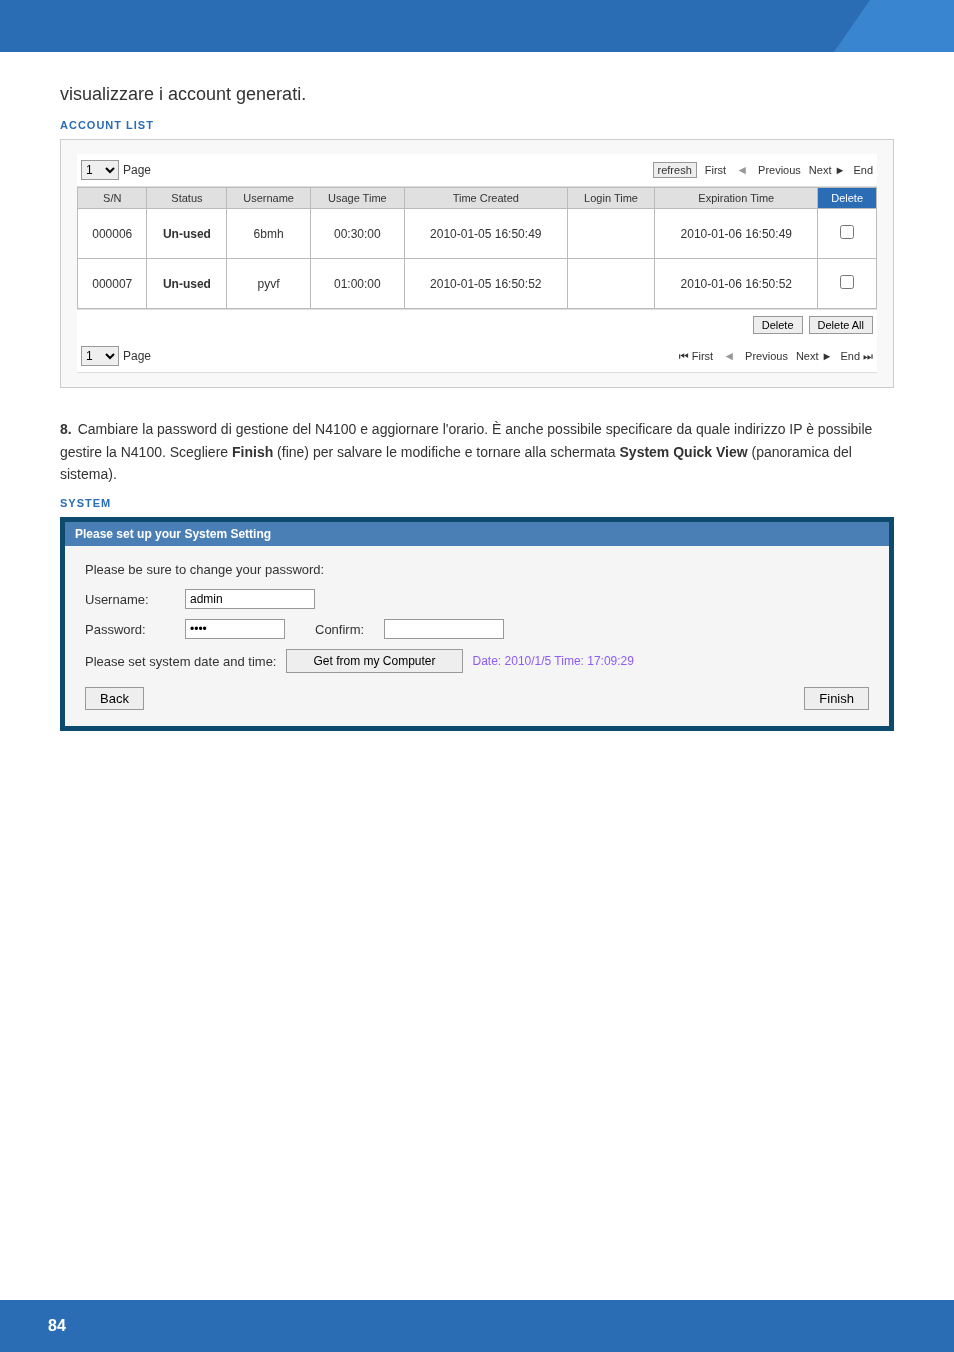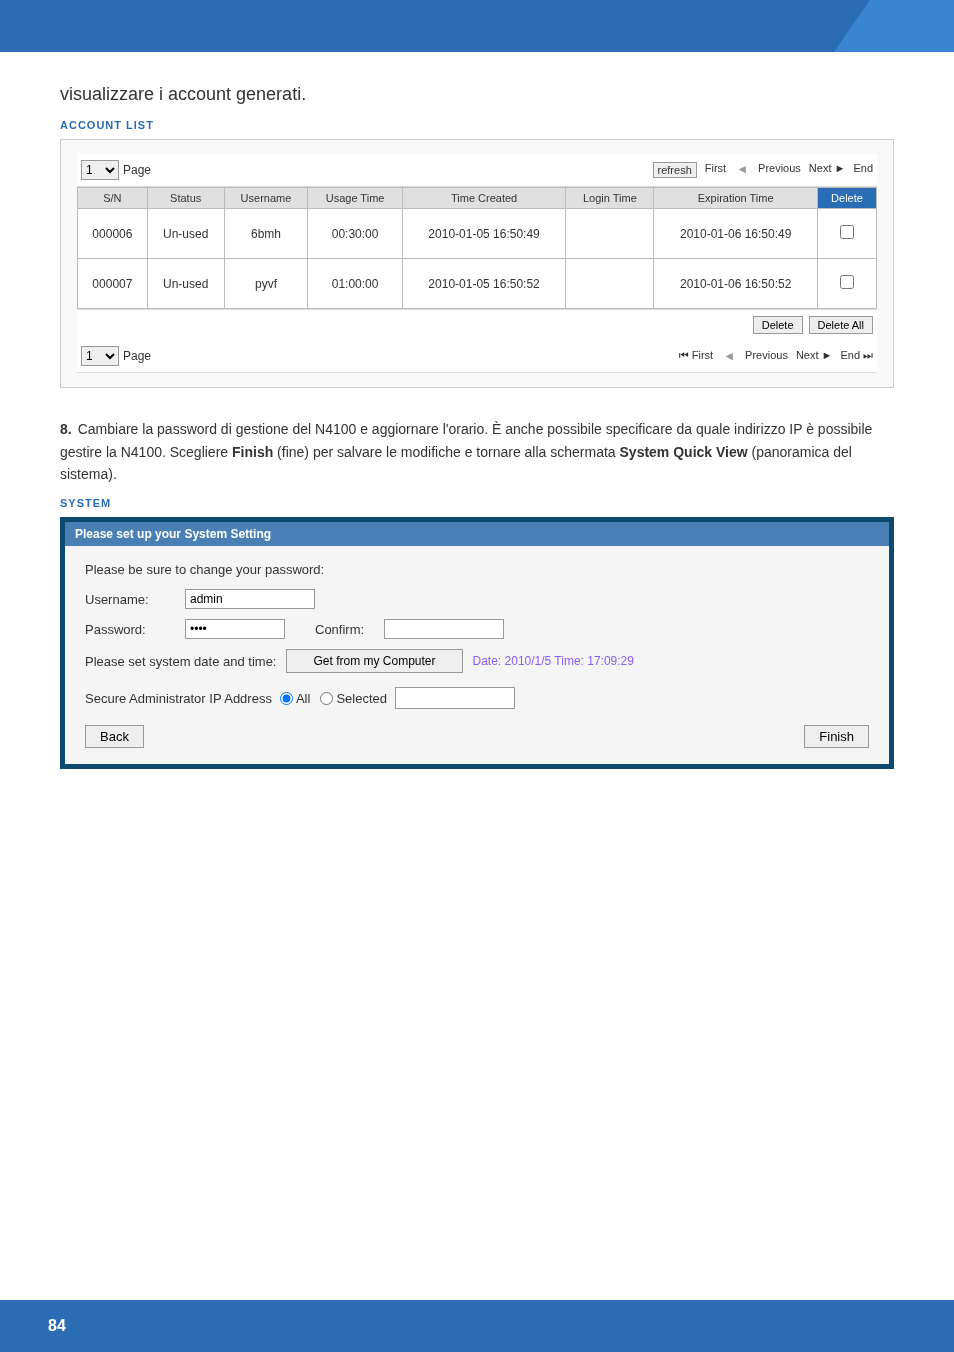--- a/index.html
+++ b/index.html
@@ -80,21 +80,21 @@
       font-size: 12px;
     }
     .page-select {
       width: 38px;
       height: 20px;
       font-size: 12px;
       border: 1px solid #999;
     }
     .page-nav {
       display: flex;
-      align-items: flex-start;
+      align-items: center;
       gap: 8px;
       font-size: 12px;
     }
     .nav-btn {
       font-size: 11px;
       color: #333;
       cursor: pointer;
       text-decoration: none;
     }
     .refresh-btn {
@@ -131,21 +131,21 @@
       text-align: center;
       font-size: 12px;
       background: white;
     }
     .sn-cell {
       background: #f0f0f0;
       font-size: 11px;
     }
     .status-cell {
       background: #b0c4de;
-      font-weight: normal;
+      font-weight: bold;
       font-size: 11px;
     }
     .checkbox-cell input[type=checkbox] {
       width: 14px;
       height: 14px;
     }
 
     
     .delete-btns-row {
       display: flex;
@@ -434,34 +434,20 @@
         <span class="confirm-label">Confirm:</span>
         <input class="form-input confirm-input" type="password" value="" style="">
       </div>
 
       <div class="datetime-row">
         <span class="datetime-label">Please set system date and time:</span>
         <button class="get-from-computer-btn">Get from my Computer</button>
         <span class="datetime-display">Date: 2010/1/5 Time: 17:09:29</span>
       </div>
 
-      <div class="ip-row">
-        <span class="ip-label">Secure Administrator IP Address</span>
-        <div class="radio-group">
-          <label class="radio-item">
-            <input type="radio" name="ip-mode" checked="" style="">
-            <span>All</span>
-          </label>
-          <label class="radio-item">
-            <input type="radio" name="ip-mode" style="">
-            <span>Selected</span>
-          </label>
-        </div>
-        <input class="form-input ip-input" type="text" value="" style="">
-      </div>
 
       <div class="action-btns-row">
         <button class="back-btn">Back</button>
         <button class="finish-btn">Finish</button>
       </div>
 
     </div>
   </div>
 
 </div>

